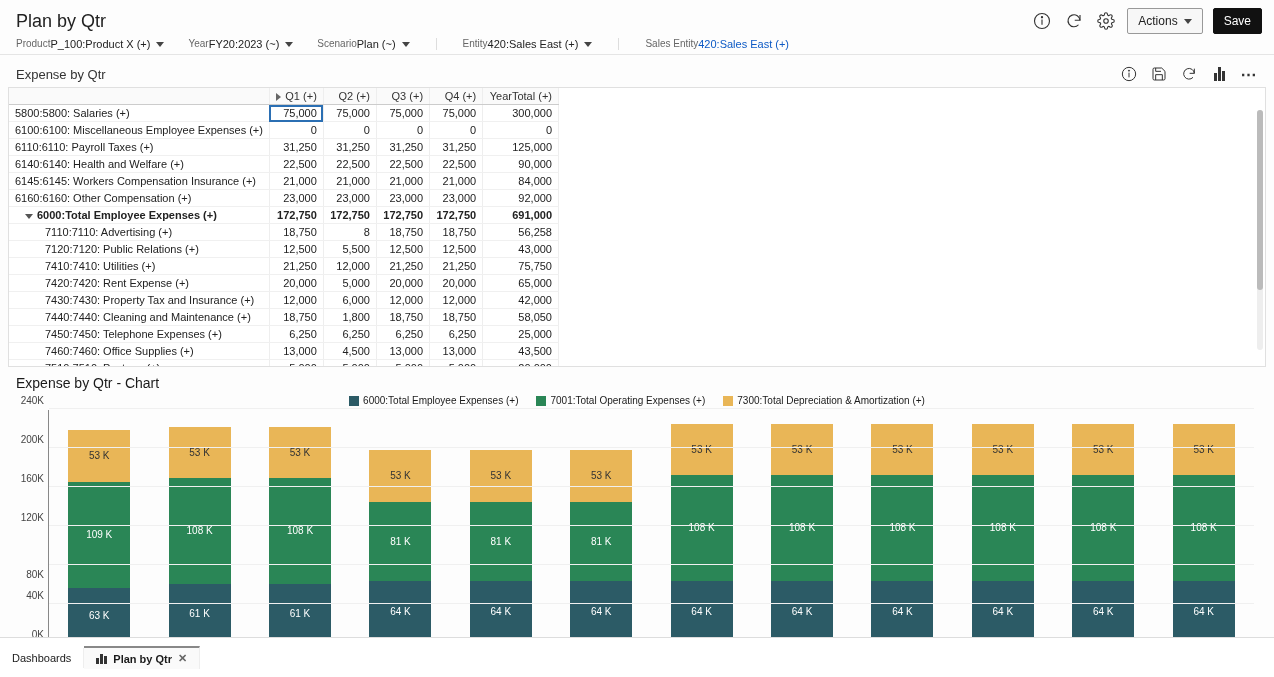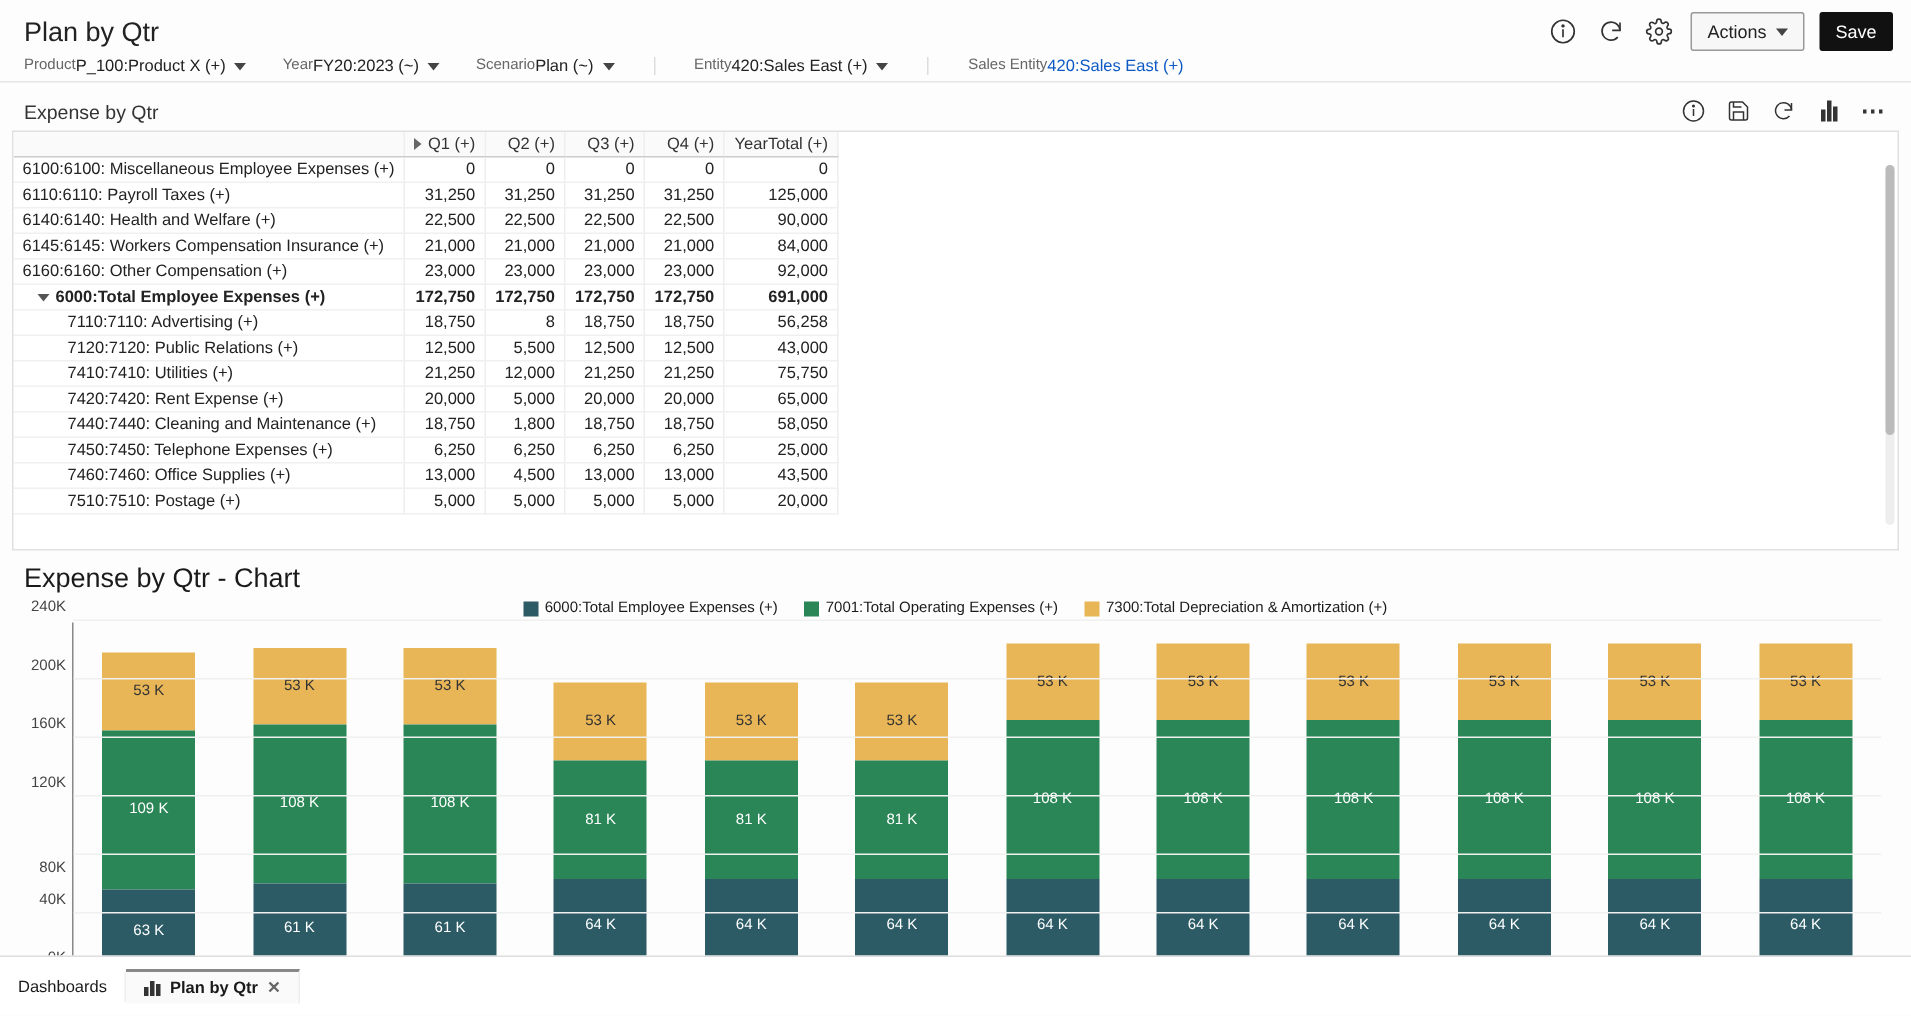--- a/index.html
+++ b/index.html
@@ -183,21 +183,21 @@
   .grid-scrollbar-thumb {
     position: absolute;
     top: 0;
     width: 6px;
     height: 180px;
     background: #bbb;
     border-radius: 3px;
   }
   
   .chart-panel { margin: 6px 8px 0 8px; }
-  .chart-title { font-size: 18px; padding: 2px 8px 4px 8px; }
+  .chart-title { font-size: 14px; padding: 2px 8px 4px 8px; }
   .legend {
     display: flex;
     justify-content: center;
     gap: 18px;
     font-size: 10px;
     padding-bottom: 4px;
   }
   .legend-item { display: inline-flex; align-items: center; gap: 4px; }
   .sw { width: 10px; height: 10px; display: inline-block; }
   .chart-area {
@@ -400,20 +400,28 @@
             <th></th>
             <th class="num col-hdr-first"><span class="col-hdr-toggle"></span><span>Q1 (+)</span></th>
             <th class="num"><span>Q2 (+)</span></th>
             <th class="num"><span>Q3 (+)</span></th>
             <th class="num"><span>Q4 (+)</span></th>
             <th class="num"><span>YearTotal (+)</span></th>
           </tr>
         </thead>
       <tbody id="grid-body">
           <tr>
+            <td class="rowlabel"><span>5800:5800: Salaries (+)</span></td>
+            <td class="num cell-selected">75,000</td>
+            <td class="num">75,000</td>
+            <td class="num">75,000</td>
+            <td class="num">75,000</td>
+            <td class="num">300,000</td>
+          </tr>
+          <tr>
             <td class="rowlabel"><span>6100:6100: Miscellaneous Employee Expenses (+)</span></td>
             <td class="num">0</td>
             <td class="num">0</td>
             <td class="num">0</td>
             <td class="num">0</td>
             <td class="num">0</td>
           </tr>
           <tr>
             <td class="rowlabel"><span>6110:6110: Payroll Taxes (+)</span></td>
             <td class="num">31,250</td>
@@ -478,20 +486,28 @@
             <td class="num">21,250</td>
             <td class="num">75,750</td>
           </tr>
           <tr>
             <td class="rowlabel indent"><span>7420:7420: Rent Expense (+)</span></td>
             <td class="num">20,000</td>
             <td class="num">5,000</td>
             <td class="num">20,000</td>
             <td class="num">20,000</td>
             <td class="num">65,000</td>
+          </tr>
+          <tr>
+            <td class="rowlabel indent"><span>7430:7430: Property Tax and Insurance (+)</span></td>
+            <td class="num">12,000</td>
+            <td class="num">6,000</td>
+            <td class="num">12,000</td>
+            <td class="num">12,000</td>
+            <td class="num">42,000</td>
           </tr>
           <tr>
             <td class="rowlabel indent"><span>7440:7440: Cleaning and Maintenance (+)</span></td>
             <td class="num">18,750</td>
             <td class="num">1,800</td>
             <td class="num">18,750</td>
             <td class="num">18,750</td>
             <td class="num">58,050</td>
           </tr>
           <tr>

